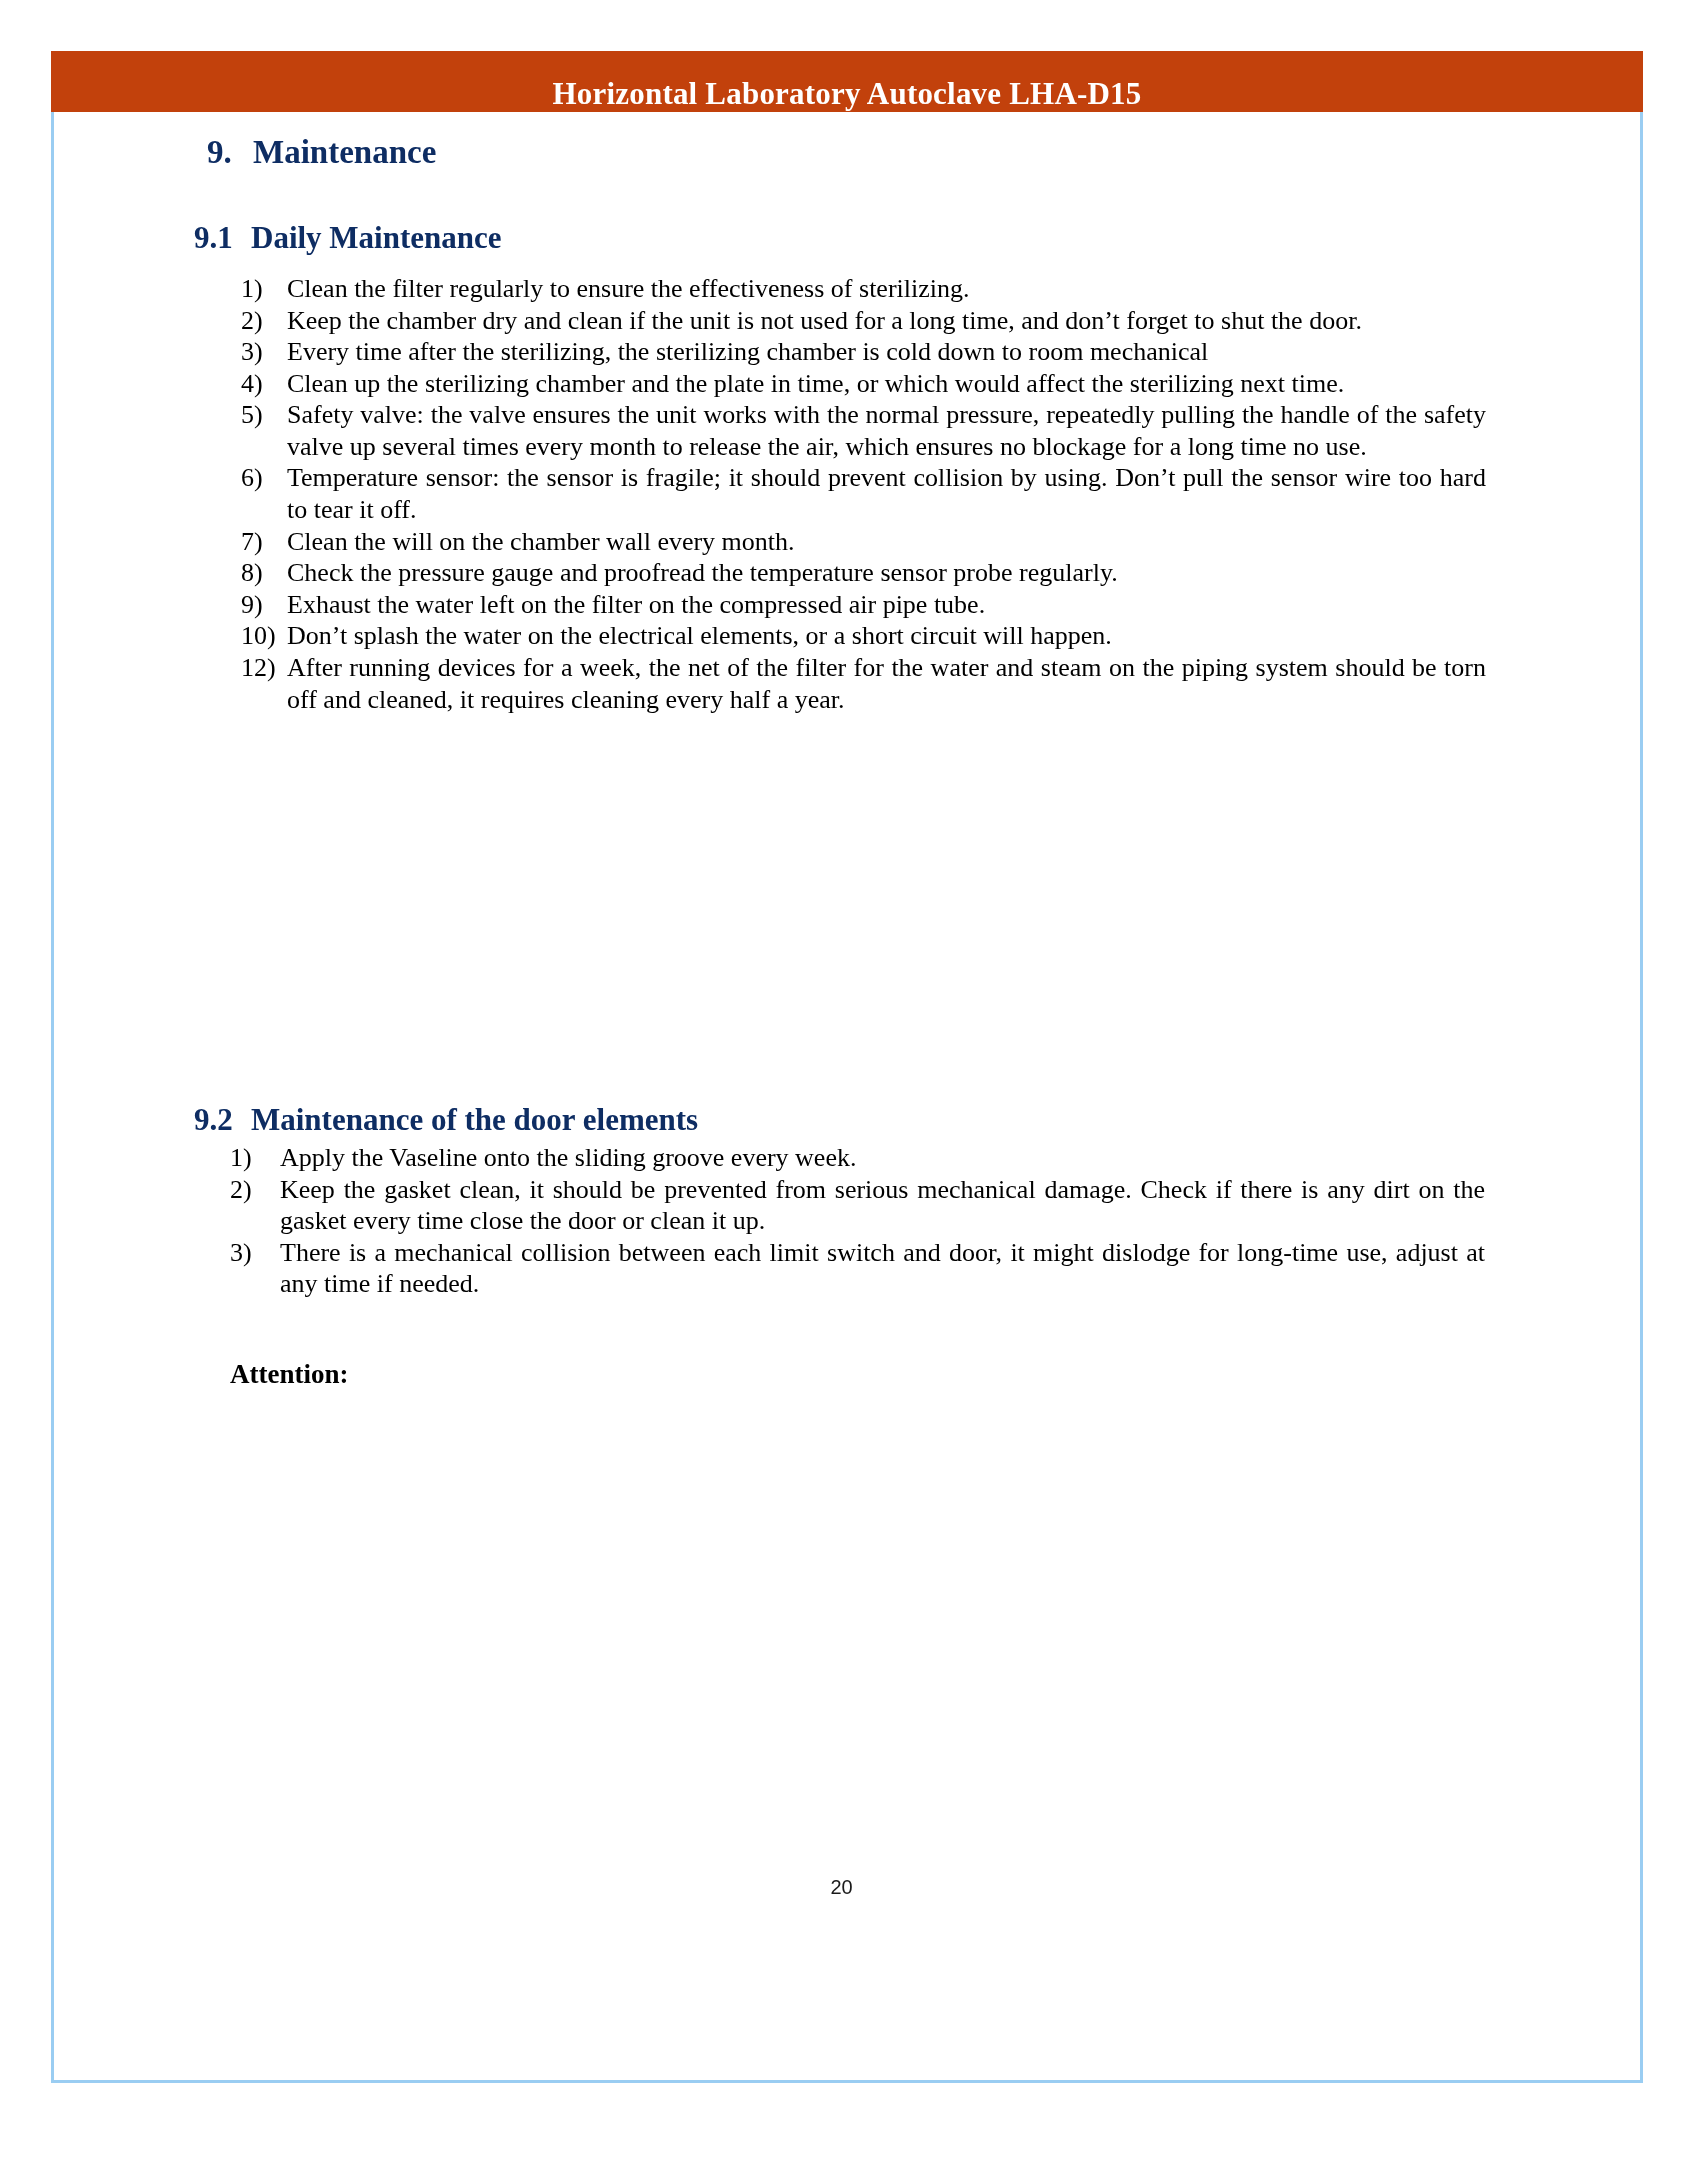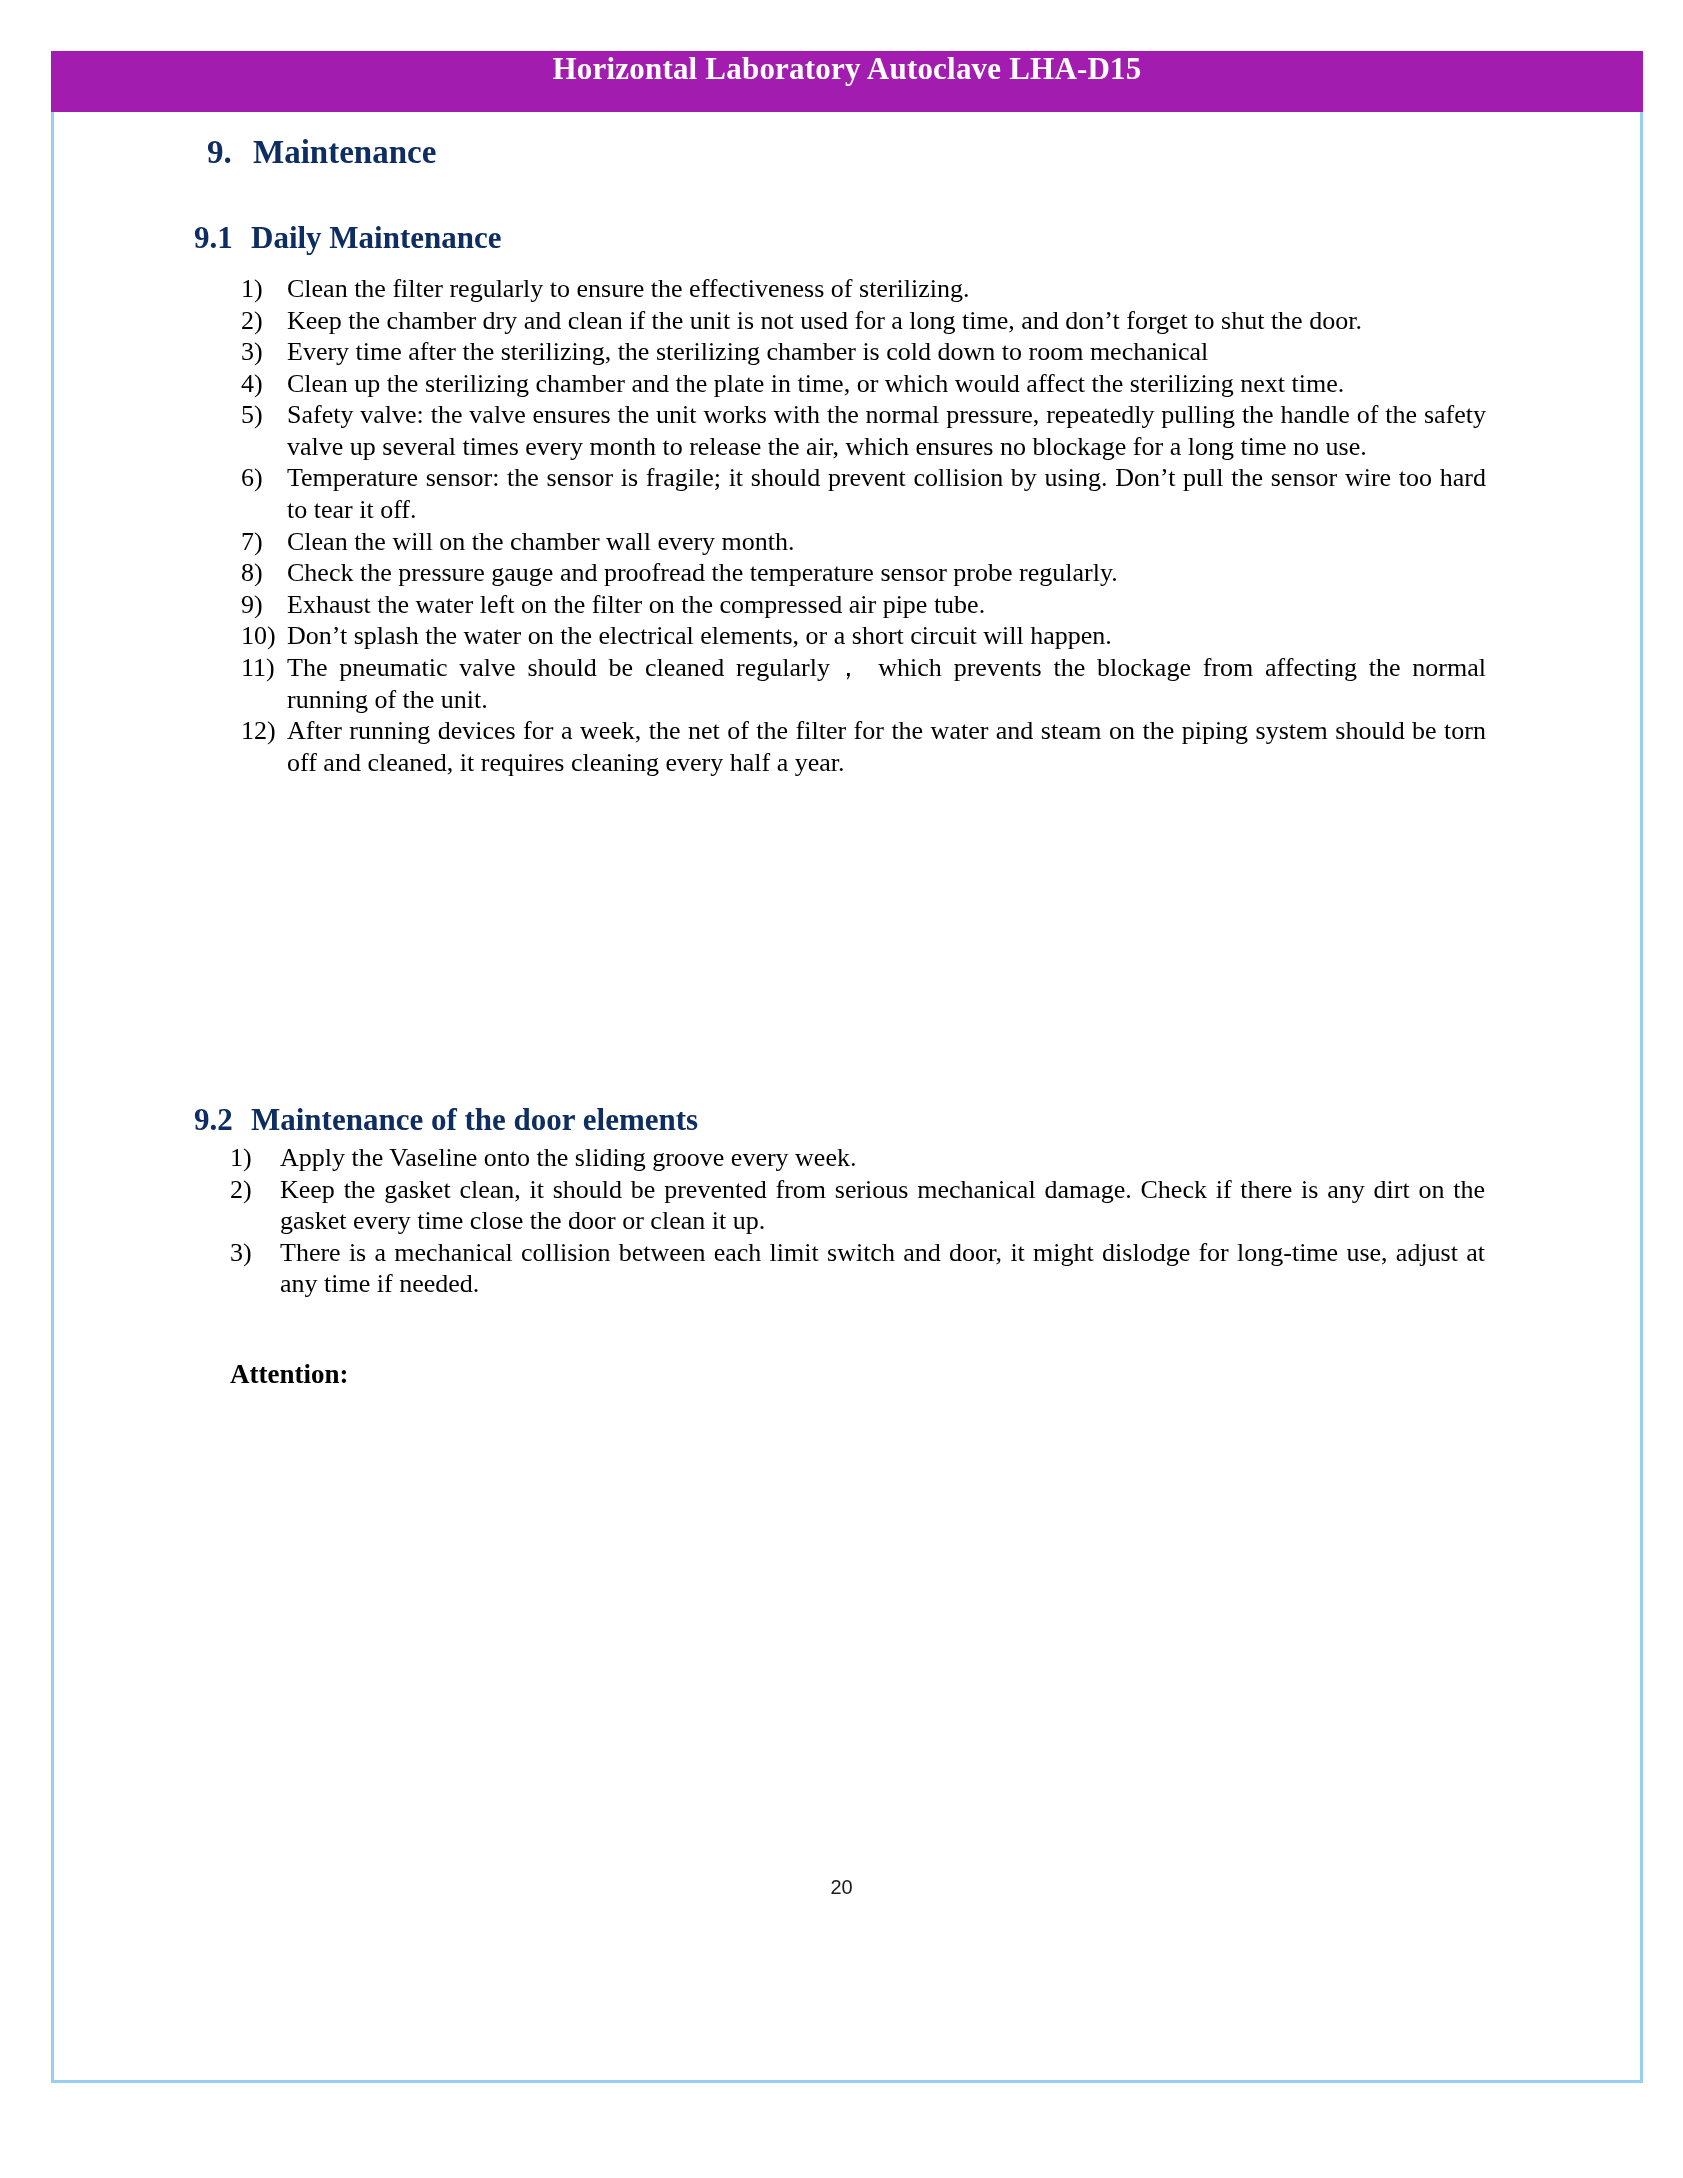--- a/index.html
+++ b/index.html
@@ -27,23 +27,23 @@
     box-sizing: border-box;
     pointer-events: none;
   }
   
   .header-bar {
     position: absolute;
     left: 51px;
     top: 51px;
     width: 1592px;
     height: 61px;
-    background: #a21caf;
+    background: #c2410c;
     display: flex;
-    align-items: flex-start;
+    align-items: flex-end;
     justify-content: center;
     box-sizing: border-box;
   }
   .header-title {
     color: #ffffff;
     font-family: "Liberation Serif", "DejaVu Serif", serif;
     font-weight: bold;
     font-size: 31px;
     letter-spacing: 0.2px;
     text-align: center;
@@ -195,24 +195,20 @@
     </div>
     <div class="li">
       <span class="marker">9)</span>
       <span class="body nojustify">Exhaust the water left on the filter on the compressed air pipe tube.</span>
     </div>
     <div class="li">
       <span class="marker">10)</span>
       <span class="body nojustify">Don’t splash the water on the electrical elements, or a short circuit will happen.</span>
     </div>
     <div class="li">
-      <span class="marker">11)</span>
-      <span class="body">The pneumatic valve should be cleaned regularly， which prevents the blockage from affecting the normal running of the unit.</span>
-    </div>
-    <div class="li">
       <span class="marker">12)</span>
       <span class="body">After running devices for a week, the net of the filter for the water and steam on the piping system should be torn off and cleaned, it requires cleaning every half a year.</span>
     </div>
   </div>
 
   <h2 class="h2 s92">
     <span class="num">9.2</span><span>Maintenance of the door elements</span>
   </h2>
 
   <div class="list l92">

